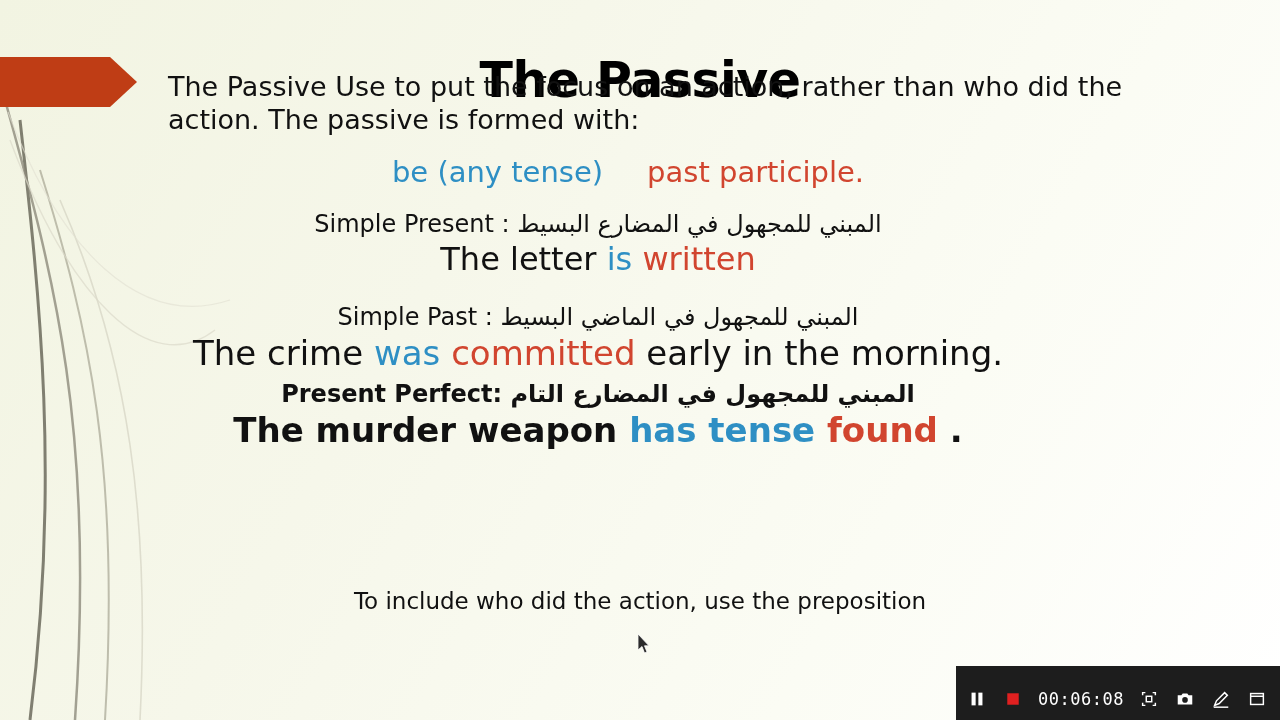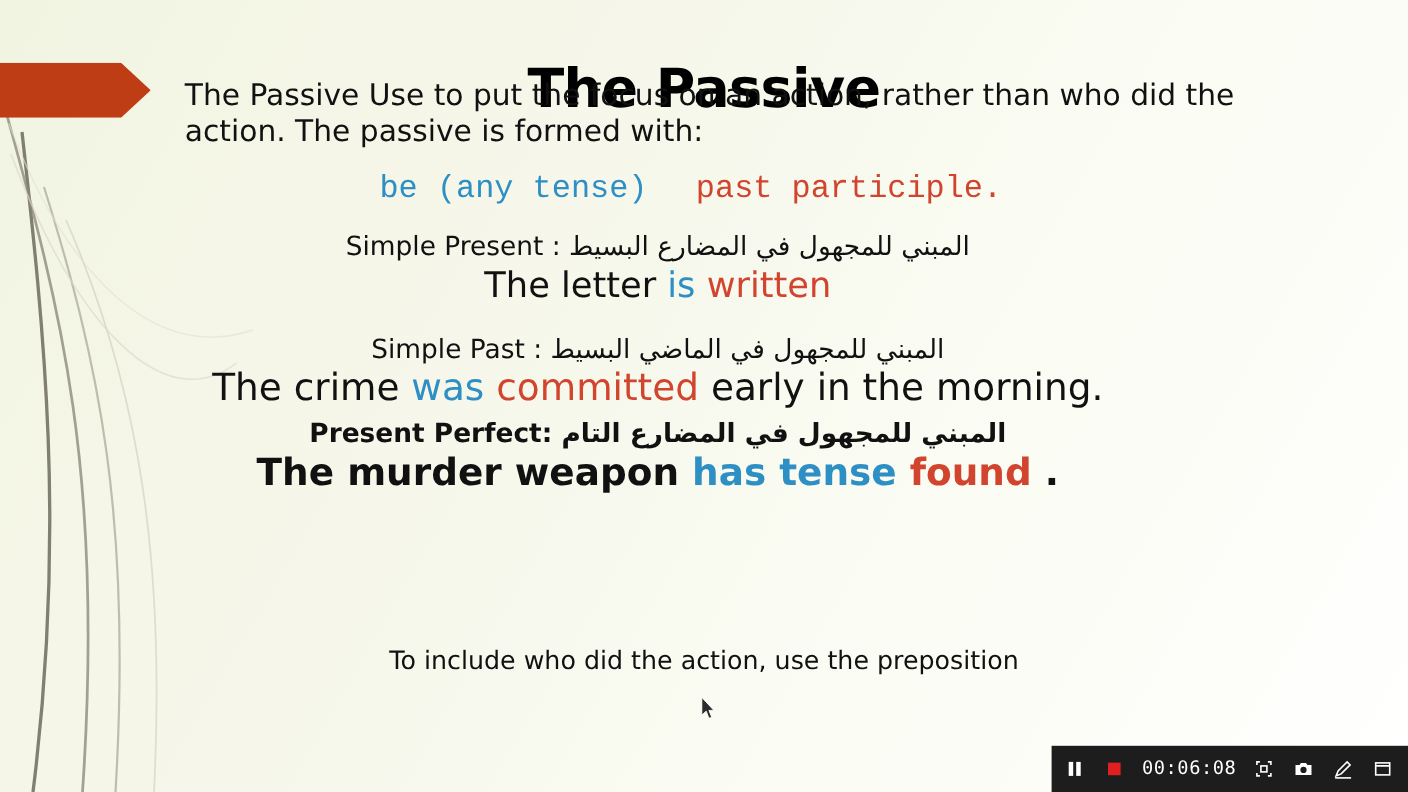--- a/index.html
+++ b/index.html
@@ -59,21 +59,20 @@
     color: #111;
   }
 
   .formula {
     position: absolute;
     left: 0;
     top: 155px;
     width: 1256px;
     text-align: center;
     font-size: 29px;
-    font-family: Liberation Mono, monospace;
   }
   .formula .be { color: #2e8fc4; }
   .formula .gap { display: inline-block; width: 44px; }
   .formula .pp { color: #d1452f; }
 
   .block {
     position: absolute;
     width: 1196px;
     text-align: center;
   }
@@ -112,21 +111,21 @@
 
   
   .toolbar {
     position: absolute;
     right: 0;
     bottom: 0;
     height: 42px;
     background: #1d1d1d;
     display: flex;
     align-items: center;
-    padding: 0 10px 0 8px;
+    padding: 12px 10px 0 8px;
     gap: 10px;
   }
   .tb-btn {
     display: flex;
     align-items: center;
     justify-content: center;
     width: 26px;
     height: 26px;
   }
   .tb-time {

